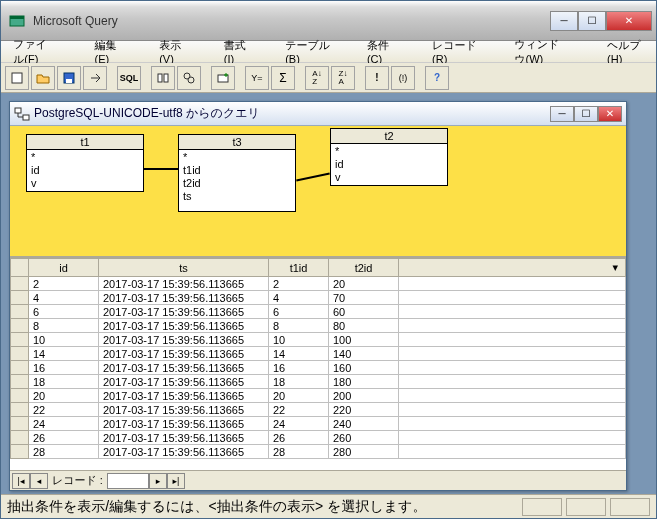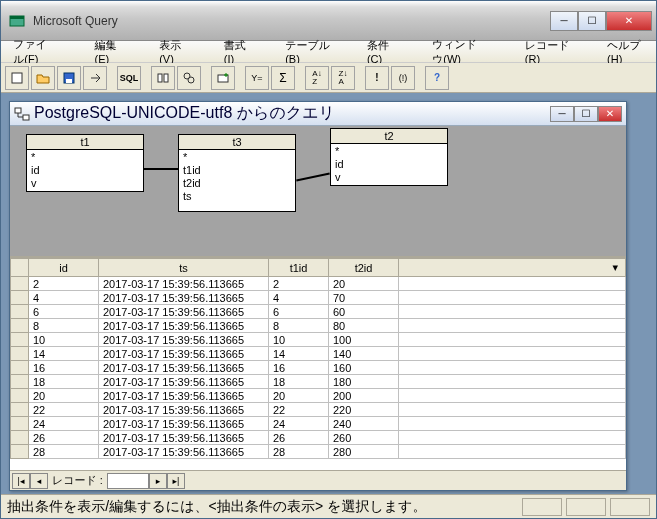--- a/index.html
+++ b/index.html
@@ -21,24 +21,24 @@
 .toolbar { height: 30px; background: #ece9d8; display: flex; align-items: center; padding: 2px 4px; gap: 2px; border-bottom: 1px solid #aca899; }
 .tbtn { width: 24px; height: 24px; border: 1px solid #a3a3a3; background: #ece9d8; display: inline-flex; align-items: center; justify-content: center; font-size: 10px; }
 .tsep { width: 6px; }
 .tbtn svg { width: 14px; height: 14px; }
 
 .mdi { flex: 1; background: #7a96b4; padding: 8px; position: relative; overflow: hidden; }
 
 .child { background: #fff; border: 1px solid #4a6a8a; width: 618px; height: 390px; display: flex; flex-direction: column; box-shadow: 1px 1px 3px rgba(0,0,0,.3); }
 .child-title { height: 24px; background: linear-gradient(to bottom,#fff,#d5e0f0); display: flex; align-items: center; padding: 0 4px; border-bottom: 1px solid #9ab; }
 .child-title .ct-icon { width: 16px; height: 16px; margin-right: 4px; }
-.child-title .ct-text { flex: 1; color: #003; font-size: 16px; }
+.child-title .ct-text { flex: 1; color: #003; font-size: 12px; }
 .child-title .winbtn { width: 24px; height: 16px; }
 
-.diagram { height: 132px; background: #a3a3a3; border-bottom: 2px solid #aca899; position: relative; overflow: hidden; }
+.diagram { height: 132px; background: #fde047; border-bottom: 2px solid #aca899; position: relative; overflow: hidden; }
 .tblbox { position: absolute; border: 1px solid #000; background: #fff; width: 118px; }
 .tblbox .hd { background: #ece9d8; border-bottom: 1px solid #000; text-align: center; padding: 1px; font-size: 11px; }
 .tblbox .flds { padding: 1px 4px; font-size: 11px; line-height: 13px; min-height: 40px; }
 .linkline { position: absolute; height: 2px; background: #000; }
 
 .gridwrap { flex: 1; overflow: auto; background: #fff; position: relative; }
 .grid { border-collapse: collapse; width: 100%; table-layout: fixed; }
 .grid th { background: #ece9d8; border: 1px solid #aca899; font-weight: normal; padding: 1px 4px; text-align: center; position: sticky; top: 0; height: 18px; }
 .grid td { border: 1px solid #c0c0c0; padding: 0 4px; height: 14px; font-size: 11px; white-space: nowrap; overflow: hidden; }
 .rowhdr { background: #ece9d8; width: 18px; border: 1px solid #aca899 !important; }
@@ -70,22 +70,22 @@
     </div>
   </div>
 
   <div class="menubar">
     <span class="menuitem">ファイル(F)</span>
     <span class="menuitem">編集(E)</span>
     <span class="menuitem">表示(V)</span>
     <span class="menuitem">書式(I)</span>
     <span class="menuitem">テーブル(B)</span>
     <span class="menuitem">条件(C)</span>
+    <span class="menuitem">レコード(R)</span>
     <span class="menuitem">ウィンドウ(W)</span>
-    <span class="menuitem">レコード(R)</span>
     <span class="menuitem">ヘルプ(H)</span>
   </div>
 
   <div class="toolbar">
     <span class="tbtn">
         <svg viewBox="0 0 14 14">
           <rect x="2" y="2" width="10" height="10" fill="#fff" stroke="#333"></rect>
         </svg>
       </span>
     <span class="tbtn">

